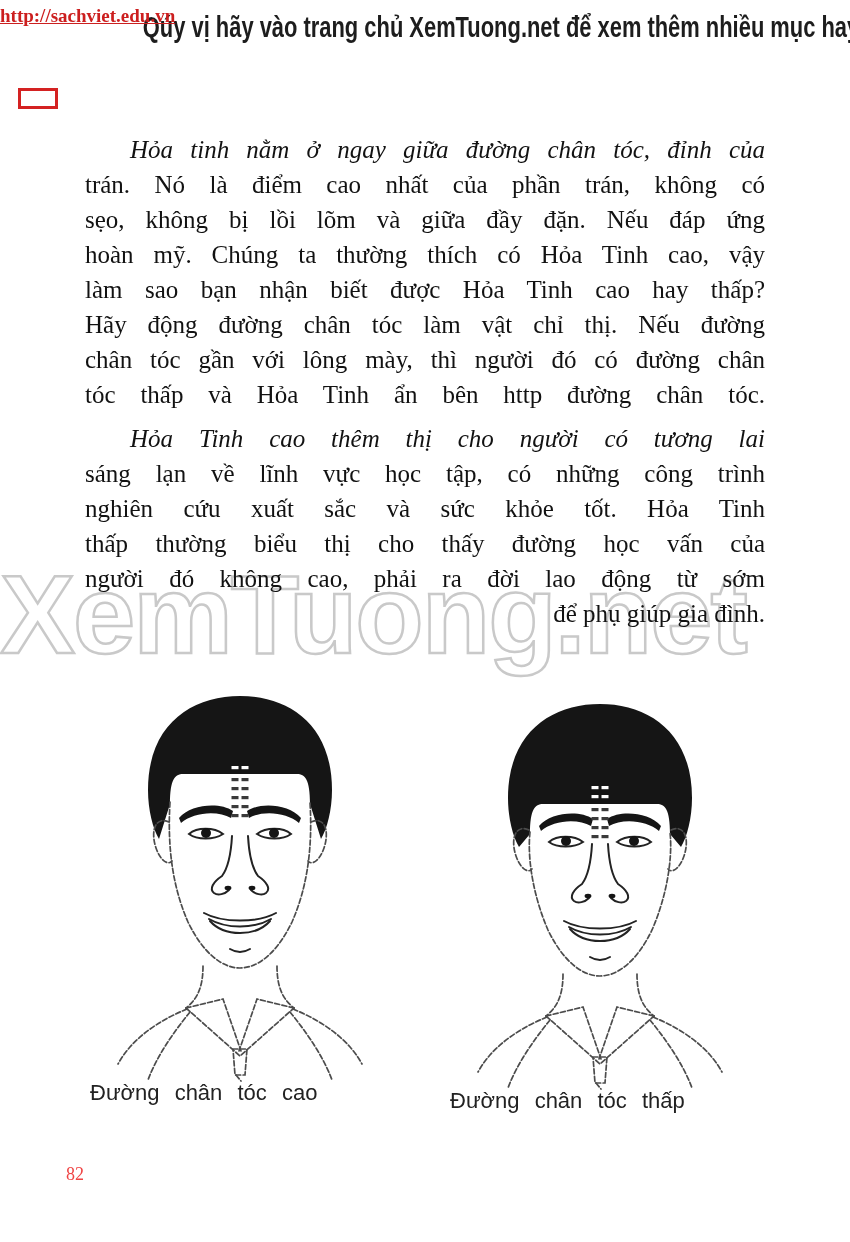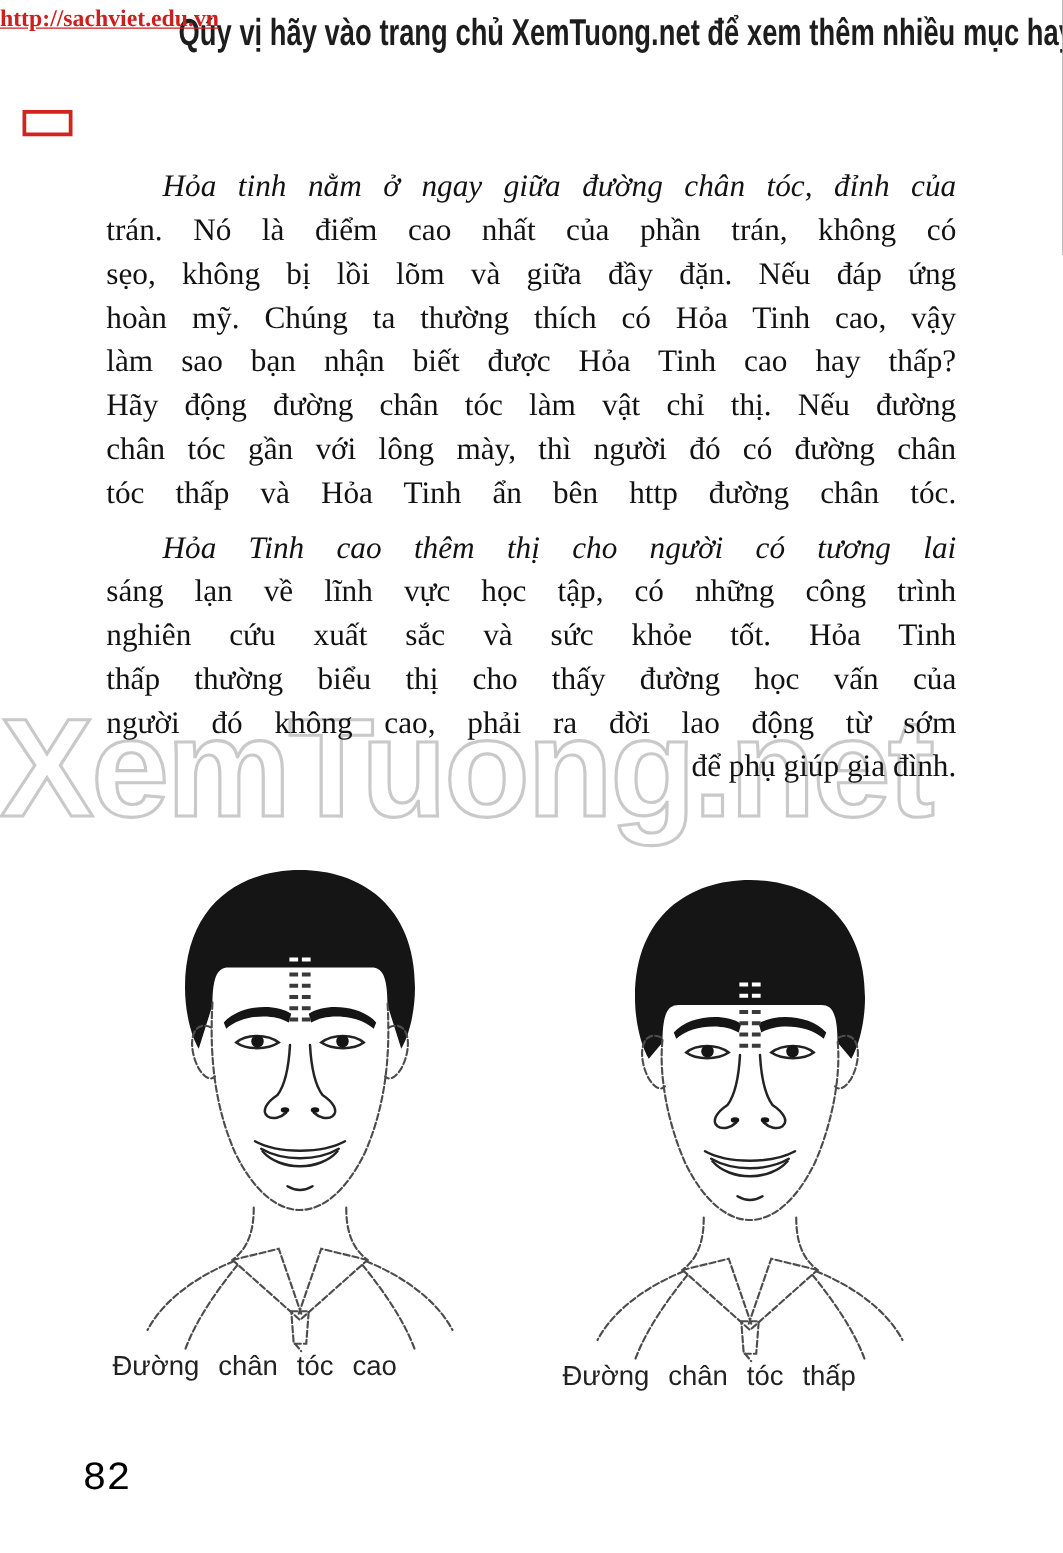--- a/index.html
+++ b/index.html
@@ -43,21 +43,21 @@
   .figure.f1{left:450px;top:690px;}
   .caption{
     position:absolute;top:398px;left:0;width:100%;text-align:left;
     font-family:"Liberation Sans","DejaVu Sans",sans-serif;font-size:22px;
     color:#222;word-spacing:9px;
   }
   svg .sk{fill:none;stroke:#4c4c4c;stroke-width:1.7;stroke-dasharray:5 2.4;stroke-linecap:round;}
   svg .sk2{fill:none;stroke:#232323;stroke-width:2;stroke-linecap:round;}
   .page-number{
     position:absolute;left:66px;top:1164px;
-    font-family:Liberation Mono, monospace;font-size:32px;color:#000000;
+    font-family:Liberation Serif, serif;font-size:18px;color:#ef4444;
   }
 </style>
 </head>
 <body>
 
 <div class="page">
 
   <div class="header-wrap">
     <span class="header-notice">Qúy vị hãy vào trang chủ XemTuong.net để xem thêm nhiều mục hay khác</span>
   </div>

